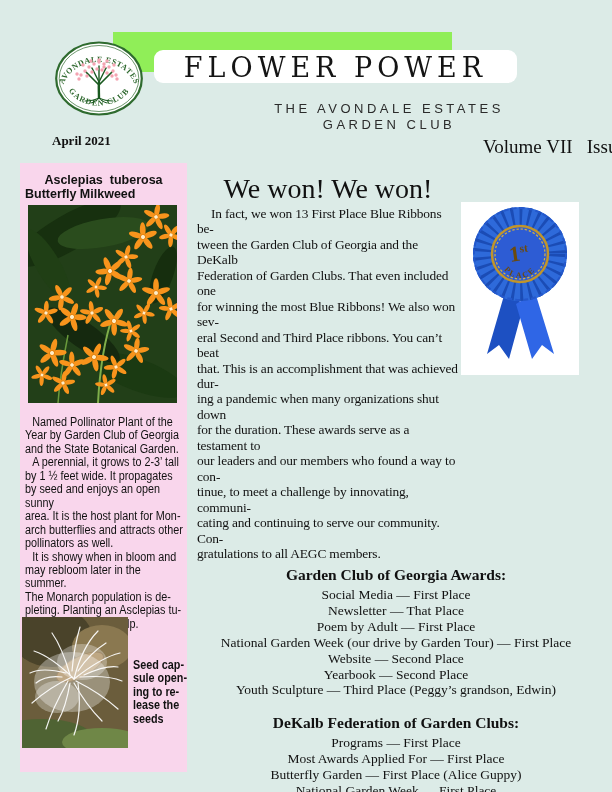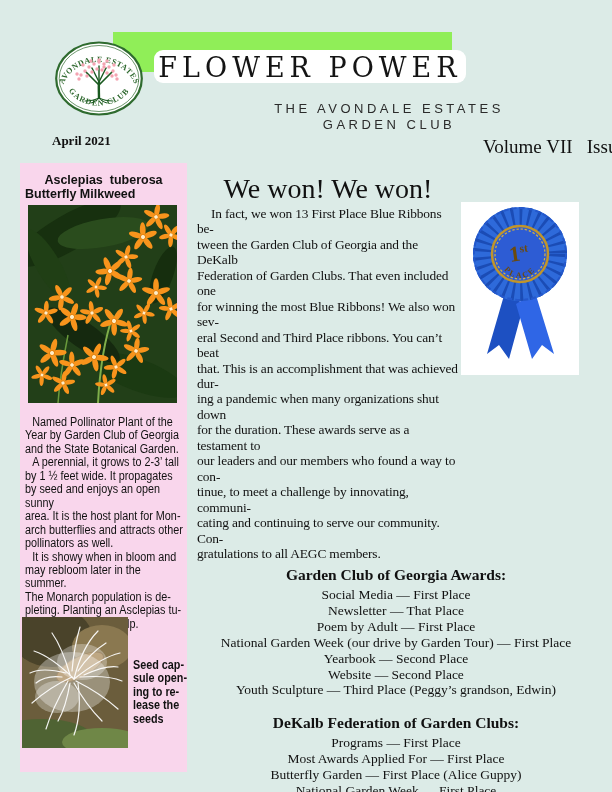--- a/index.html
+++ b/index.html
@@ -2,21 +2,21 @@
 <html><head>
 <meta charset="utf-8">
 <style>
   html,body{margin:0;padding:0;}
   .page{position:relative;width:612px;height:792px;background:#dcebe7;overflow:hidden;
         font-family:"Liberation Serif",serif;color:#111;}
 
   
   .green-bar{position:absolute;left:113px;top:32px;width:339px;height:40px;background:#90ee58;}
   .logo{position:absolute;left:55px;top:41px;width:88px;height:75px;}
-  .masthead-box{position:absolute;left:154px;top:50px;width:312px;height:33px;background:#ffffff;
+  .masthead-box{position:absolute;left:154px;top:50px;width:363px;height:33px;background:#ffffff;
                 border-radius:9px;display:flex;align-items:center;justify-content:center;}
   .masthead{font-family:"DejaVu Serif",serif;font-size:27px;letter-spacing:5px;color:#141414;
             transform:scaleY(1.06);white-space:nowrap;}
   .subtitle{position:absolute;left:229px;top:101px;width:320px;text-align:center;
             font-family:"Liberation Sans",sans-serif;font-size:13px;line-height:15.5px;
             letter-spacing:3.5px;color:#2b2b2b;white-space:pre;}
   .issue-date{position:absolute;left:52px;top:133px;font-size:13px;font-weight:bold;}
   .volume{position:absolute;left:483px;top:136px;font-size:19px;white-space:pre;}
 
   
@@ -257,22 +257,22 @@
       </svg>
     </div>
 
     <div class="awards">
       <div class="award-heading">Garden Club of Georgia Awards:</div>
       <div class="award-list">
           <div class="award-line">Social Media — First Place</div>
           <div class="award-line">Newsletter — That Place</div>
           <div class="award-line">Poem by Adult — First Place</div>
           <div class="award-line">National Garden Week (our drive by Garden Tour) — First Place</div>
+          <div class="award-line">Website — Second Place</div>
           <div class="award-line">Yearbook — Second Place</div>
-          <div class="award-line">Website — Second Place</div>
           <div class="award-line">Youth Sculpture — Third Place (Peggy’s grandson, Edwin)</div>
         </div>
 
       <div class="award-heading second">DeKalb Federation of Garden Clubs:</div>
       <div class="award-list">
           <div class="award-line">Programs — First Place</div>
           <div class="award-line">Most Awards Applied For — First Place</div>
           <div class="award-line">Butterfly Garden — First Place (Alice Guppy)</div>
           <div class="award-line">National Garden Week — First Place</div>
         </div>

